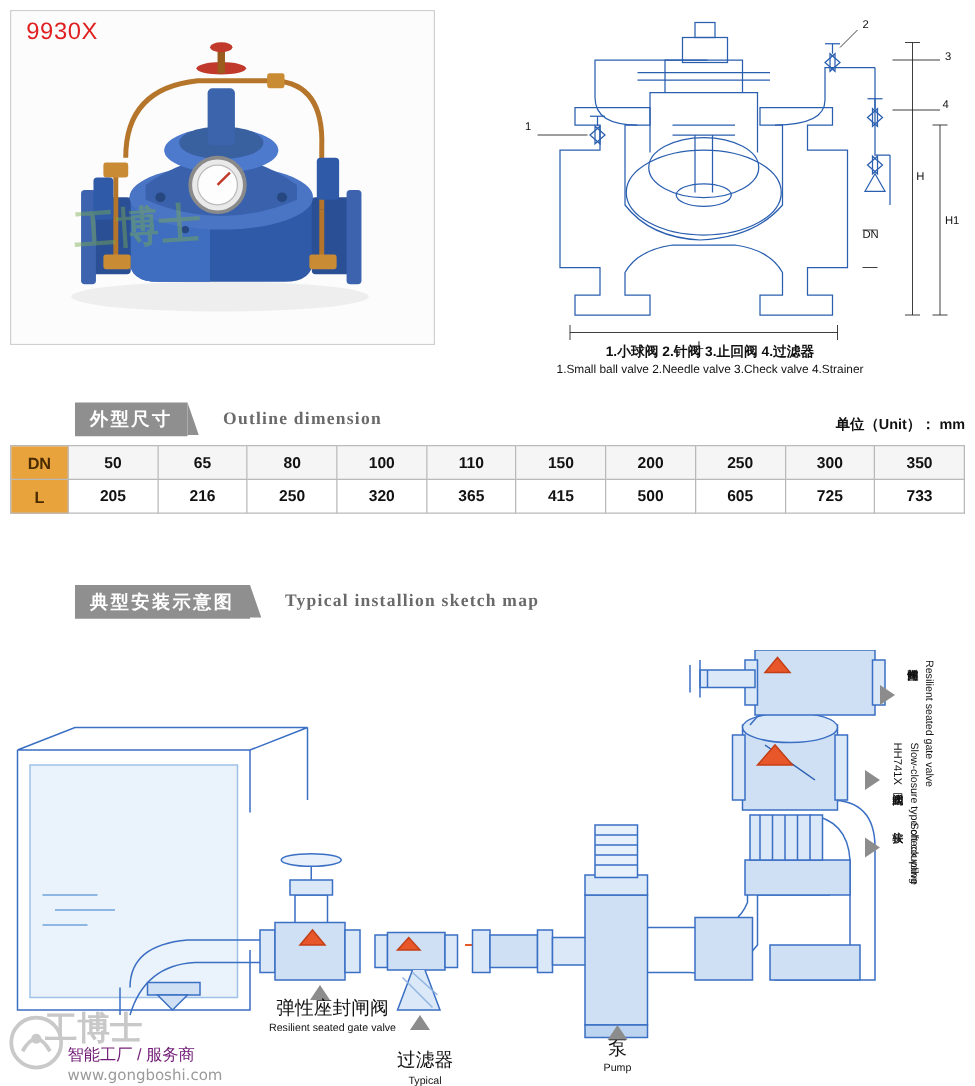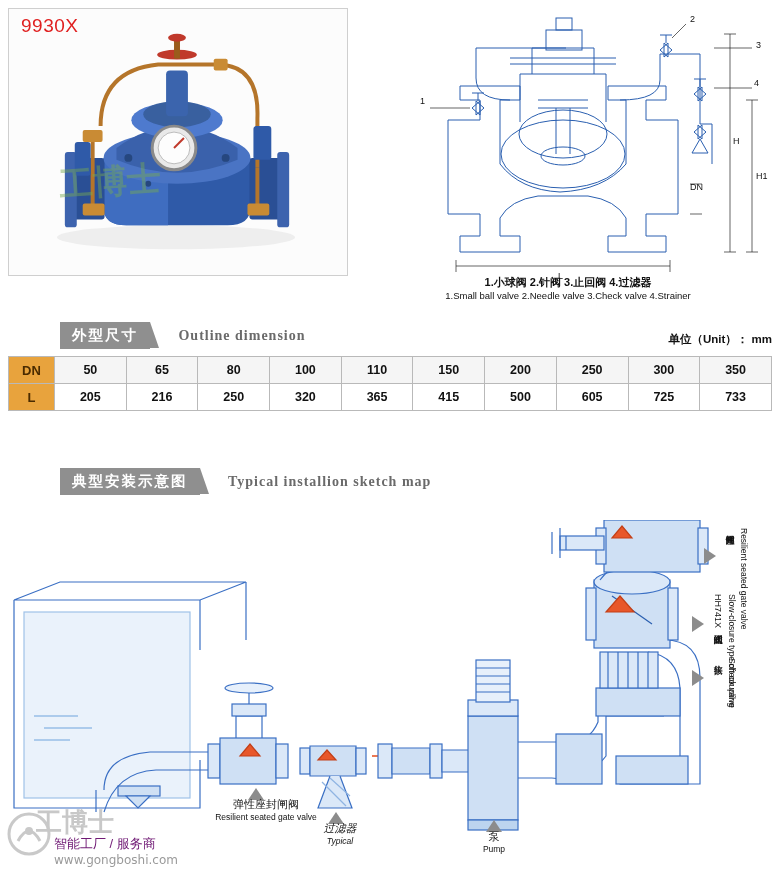--- a/index.html
+++ b/index.html
@@ -84,21 +84,21 @@
   table.dim td.head {
     background:#e8a33d; color:#4a2b00; width:46px;
     font-size:13px;
   }
   table.dim td.hrow { background:#f5f5f5; }
 
   
   .sketch-box { position:absolute; left:0; top:520px; width:780px; height:330px; }
 
   .lbl { position:absolute; font-size:9px; color:#111; line-height:1.25; text-align:center; }
-  .lbl .cn { display:block; font-size:11px; }
+  .lbl .cn { display:block; font-size:15px; }
   .lbl .en { display:block; font-size:8.5px; }
   .lbl-v {
     position:absolute; font-size:9px; color:#111; line-height:1.25;
     writing-mode:vertical-rl; text-orientation:mixed;
     white-space:nowrap;
   }
 
   
   .footer-wm { position:absolute; left:6px; bottom:4px; width:300px; height:60px; }
   .wm-text1 { position:absolute; left:48px; top:16px; font-size:13px; color:#701a75; font-family:Liberation Sans, sans-serif;}
@@ -402,21 +402,21 @@
         <path d="M692 150 l12 8 l-12 8 z"></path>
       </g>
     </g>
   </svg>
 
   
   <div class="lbl" style="left:196px; top:278px; width:140px;">
     <span class="cn">弹性座封闸阀</span>
     <span class="en">Resilient seated gate valve</span>
   </div>
-  <div class="lbl" style="left:300px; top:302px; width:80px;font-style:italic;">
+  <div class="lbl" style="left:300px; top:320px; width:80px;">
     <span class="cn">过滤器</span>
     <span class="en">Typical</span>
   </div>
   <div class="lbl" style="left:456px; top:310px; width:76px;">
     <span class="cn">泵</span>
     <span class="en">Pump</span>
   </div>
   <div class="lbl-v" style="left:724px; top:8px;">弹性座封闸阀</div>
   <div class="lbl-v" style="left:738px; top:8px; font-size:8.5px;">Resilient seated gate valve</div>
   <div class="lbl-v" style="left:712px; top:74px;">HH741X缓闭式止回阀</div>

